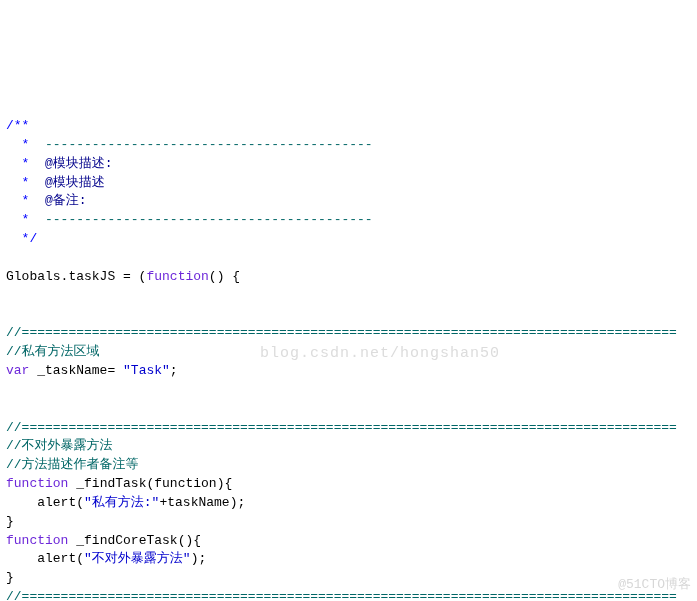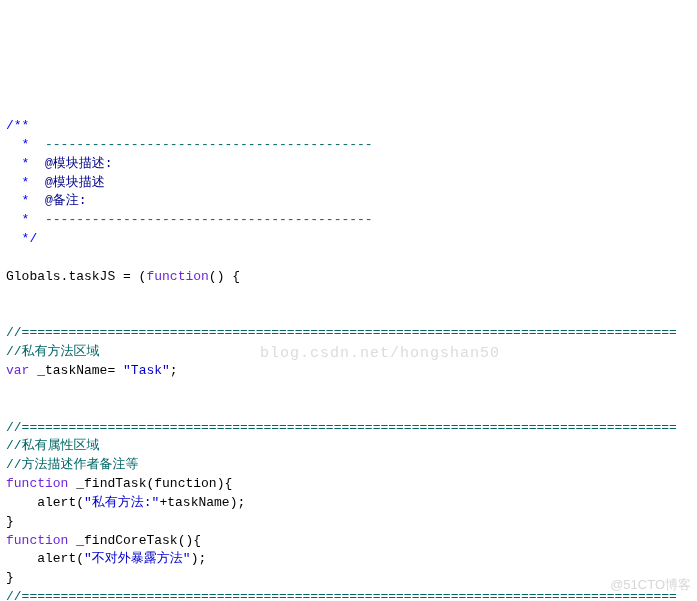--- a/index.html
+++ b/index.html
@@ -33,21 +33,21 @@
     pointer-events: none;
     margin-top: 8px;
   }
   .watermark2 {
     position: absolute;
     right: 6px;
     bottom: 6px;
     color: #d7d7d7;
     font-size: 13px;
     pointer-events: none;
-    font-family: Liberation Sans, sans-serif;
+    font-family: Liberation Mono, monospace;
     margin-top: 36px;
   }
 </style>
 </head>
 <body>
 
 
 
 <span class="watermark1">blog.csdn.net/hongshan50</span>
 <span class="watermark2">@51CTO博客</span>
@@ -61,21 +61,21 @@
 
 <span><span>Globals.taskJS = (</span><span class="c-kw">function</span><span>() {</span></span>
 
 
 <span class="c-comment">//====================================================================================</span>
 <span class="c-comment">//私有方法区域</span>
 <span><span class="c-kw">var</span><span> _taskName= </span><span class="c-string">"Task"</span><span>;</span></span>
 
 
 <span class="c-comment">//====================================================================================</span>
-<span class="c-comment">//私有属性区域</span>
+<span class="c-comment">//不对外暴露方法</span>
 <span class="c-comment">//方法描述作者备注等</span>
 <span><span class="c-kw">function</span><span> _findTask(function){</span></span>
 <span><span>    alert(</span><span class="c-string">"私有方法:"</span><span>+taskName);</span></span>
 <span>}</span>
 <span><span class="c-kw">function</span><span> _findCoreTask(){</span></span>
 <span><span>    alert(</span><span class="c-string">"不对外暴露方法"</span><span>);</span></span>
 <span>}</span>
 <span class="c-comment">//====================================================================================</span>
 
 

